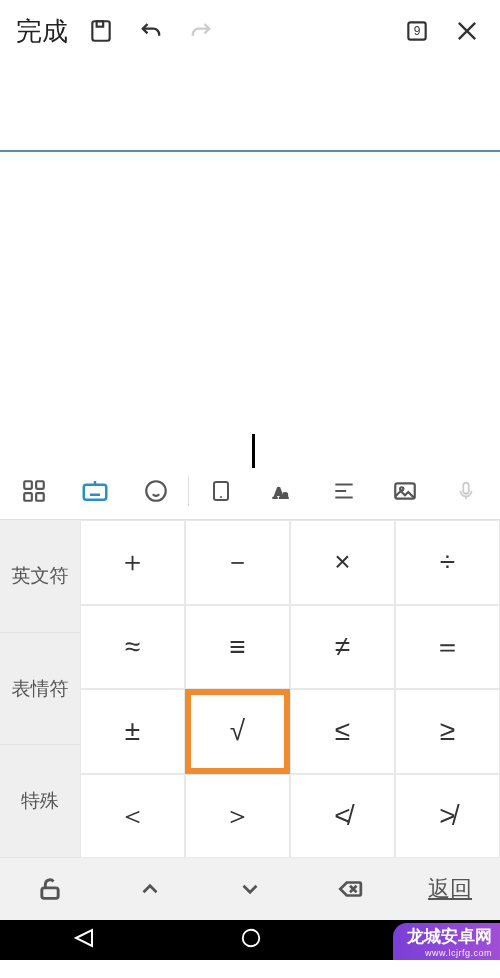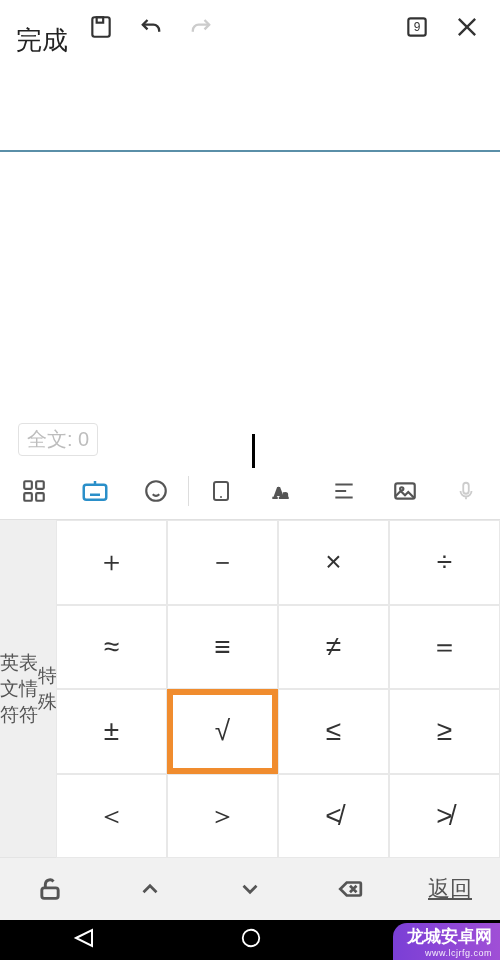--- a/index.html
+++ b/index.html
@@ -7,21 +7,21 @@
     width: 500px;
     height: 978px;
     font-family: -apple-system, "Helvetica Neue", Arial, sans-serif;
     background: #fff;
     position: relative;
     overflow: hidden;
   }
   .topbar {
     height: 62px;
     display: flex;
-    align-items: flex-end;
+    align-items: center;
     padding: 4px 8px;
     background: #fff;
   }
   .topbar .done {
     font-size: 26px;
     color: #222;
     margin: 0 8px;
   }
   .topbar .ticon {
     width: 50px;
@@ -84,23 +84,23 @@
   }
   .tb svg { stroke: #555; fill: none; stroke-width: 2; }
   .tb.active svg { stroke: #2a8fc9; }
   .tb.faded svg { stroke: #ccc; }
   .kbd-area {
     display: flex;
     height: 338px;
     background: #fff;
   }
   .cat-col {
-    width: 56px;
-    display: flex;
-    flex-direction: row;
+    width: 80px;
+    display: flex;
+    flex-direction: column;
   }
   .cat {
     flex: 1;
     display: flex;
     align-items: center;
     justify-content: center;
     font-size: 19px;
     color: #555;
     background: #efefef;
     border-bottom: 1px solid #e4e4e4;
@@ -198,21 +198,20 @@
   <div class="ticon">
     <svg width="28" height="28" viewBox="0 0 24 24">
         <path d="M5 5l14 14M19 5L5 19"></path>
       </svg>
   </div>
 </div>
 
 <div class="note-area"></div>
 
 <div class="editor">
-  <div class="counter">全文: 0</div>
   <div class="cursor"></div>
 </div>
 
 <div class="toolbar">
   <div class="tb">
     <svg width="26" height="26" viewBox="0 0 24 24">
         <rect x="3" y="3" width="7" height="7" rx="1"></rect>
         <rect x="14" y="3" width="7" height="7" rx="1"></rect>
         <rect x="3" y="14" width="7" height="7" rx="1"></rect>
         <rect x="14" y="14" width="7" height="7" rx="1"></rect>

